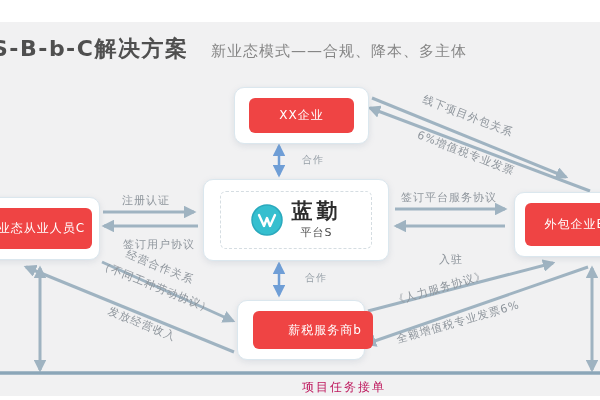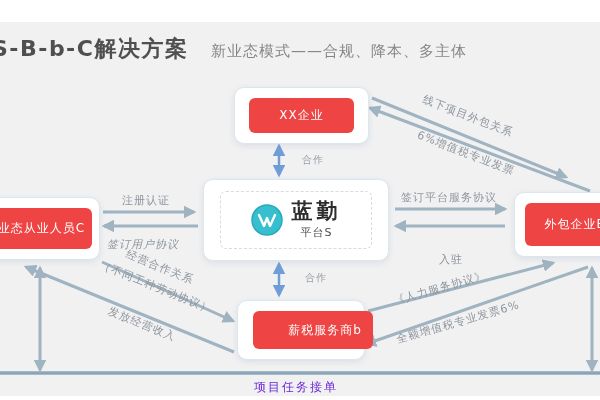--- a/index.html
+++ b/index.html
@@ -14,21 +14,21 @@
   .card{position:absolute;background:#ffffff;border:1px solid #dbe7ee;border-radius:10px;
         box-shadow:0 2px 6px rgba(120,140,160,.18);}
   .btn{position:absolute;background:#ef4444;border-radius:6px;color:#ffffff;font-size:12px;
        display:flex;align-items:center;justify-content:center;letter-spacing:1px;white-space:nowrap;}
   .lbl{position:absolute;font-size:11px;color:#8e959c;white-space:nowrap;
        transform:translate(-50%,-50%);letter-spacing:1px;}
   .lbl.r21{transform:translate(-50%,-50%) rotate(21deg);}
   .lbl.r22{transform:translate(-50%,-50%) rotate(22deg);}
   .lbl.rn16{transform:translate(-50%,-50%) rotate(-16deg);}
   .lbl.coop{font-size:10px;color:#97a0a8;}
-  .lbl.rail{font-size:12px;color:#6d28d9;letter-spacing:2px;}
+  .lbl.rail{font-size:12px;color:#be185d;letter-spacing:2px;margin-left:48px;}
   .dashed{position:absolute;left:16px;right:16px;top:11px;bottom:11px;border:1px dashed #d5dde2;
           border-radius:6px;display:flex;align-items:center;justify-content:center;}
   .logo-row{display:flex;align-items:center;gap:9px;}
   .logo-text{display:flex;flex-direction:column;align-items:center;}
   .brand{font-size:21px;font-weight:bold;color:#2d2d2d;letter-spacing:4px;line-height:1.1;}
   .brand-sub{font-size:11px;color:#4a4a4a;letter-spacing:1px;margin-top:1px;}
 </style>
 </head>
 <body>
 
@@ -63,21 +63,21 @@
   <g stroke="#6f9ed6" stroke-width="2.5" fill="none">
     <path d="M279,146 L279,175" marker-start="url(#ahb)" marker-end="url(#ahb)"></path>
     <path d="M279,264 L279,295" marker-start="url(#ahb)" marker-end="url(#ahb)"></path>
   </g>
   <path d="M0,373 L600,373" stroke="#8ba6b8" stroke-width="3.5" fill="none"></path>
 </svg>
 
 <span class="lbl coop" style="left:313px;top:160px;">合作</span>
 <span class="lbl coop" style="left:316px;top:278px;">合作</span>
 <span class="lbl" style="left:146px;top:200px;">注册认证</span>
-<span class="lbl" style="left:143px;top:244px;font-style:italic;">签订用户协议</span>
+<span class="lbl" style="left:159px;top:244px;">签订用户协议</span>
 <span class="lbl" style="left:449px;top:197px;">签订平台服务协议</span>
 <span class="lbl" style="left:451px;top:243px;margin-top:16px;">入驻</span>
 <span class="lbl r21" style="left:468px;top:116px;">线下项目外包关系</span>
 <span class="lbl r21" style="left:466px;top:153px;">6%增值税专业发票</span>
 <span class="lbl r22" style="left:160px;top:267px;">经营合作关系</span>
 <span class="lbl r22" style="left:156px;top:287px;">（不同工种劳动协议）</span>
 <span class="lbl r22" style="left:142px;top:324px;">发放经营收入</span>
 <span class="lbl rn16" style="left:440px;top:288px;">《人力服务协议》</span>
 <span class="lbl rn16" style="left:458px;top:322px;">全额增值税专业发票6%</span>
 <span class="lbl rail" style="left:296px;top:387px;">项目任务接单</span>

